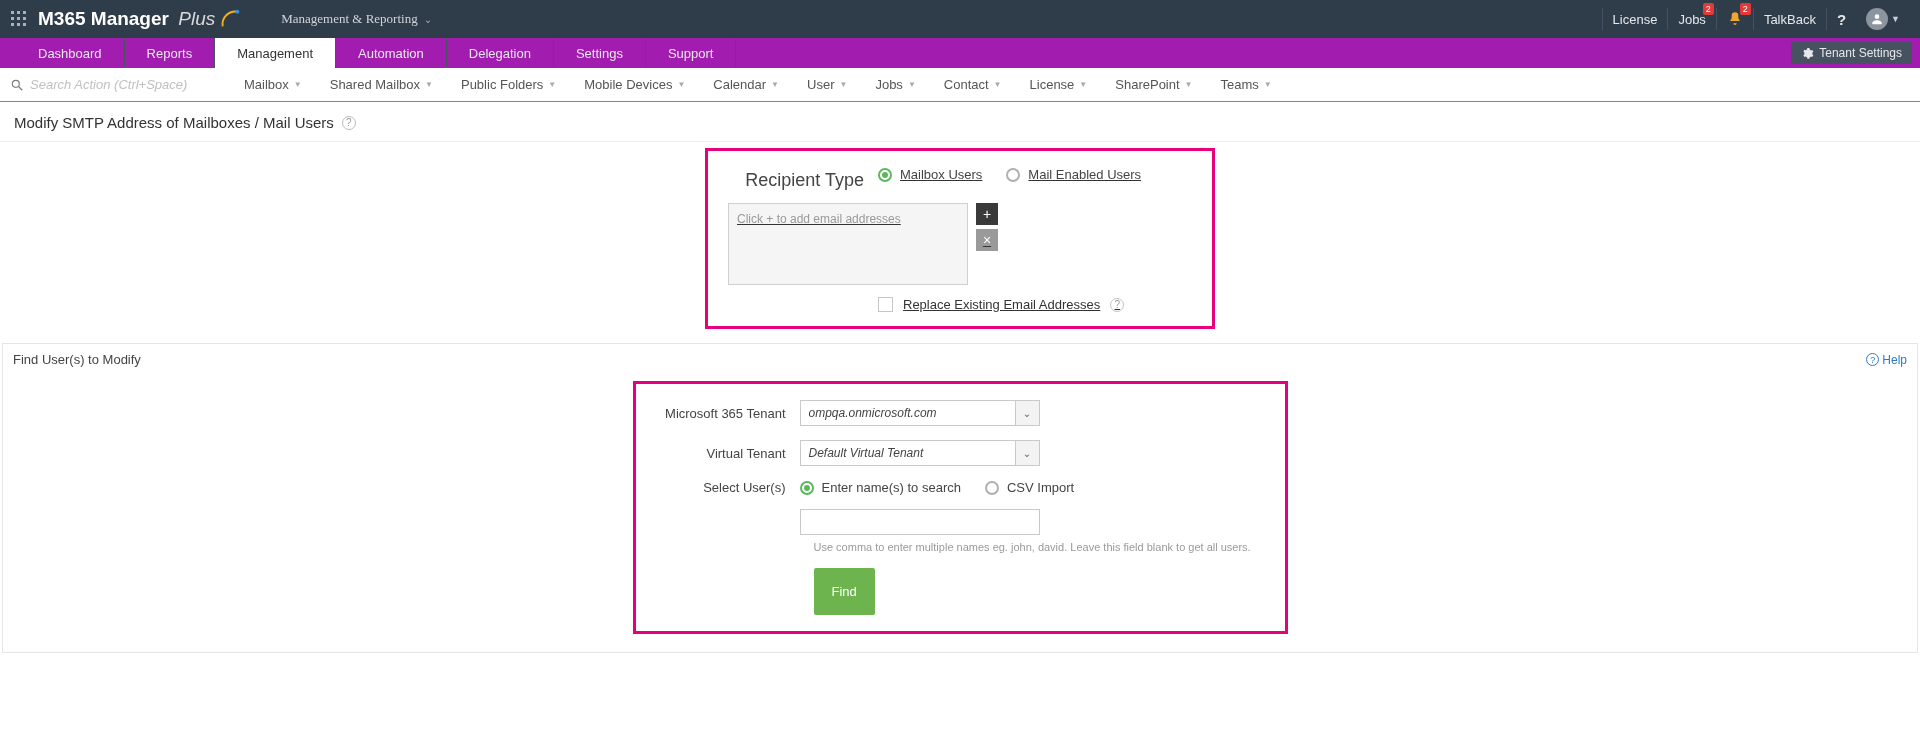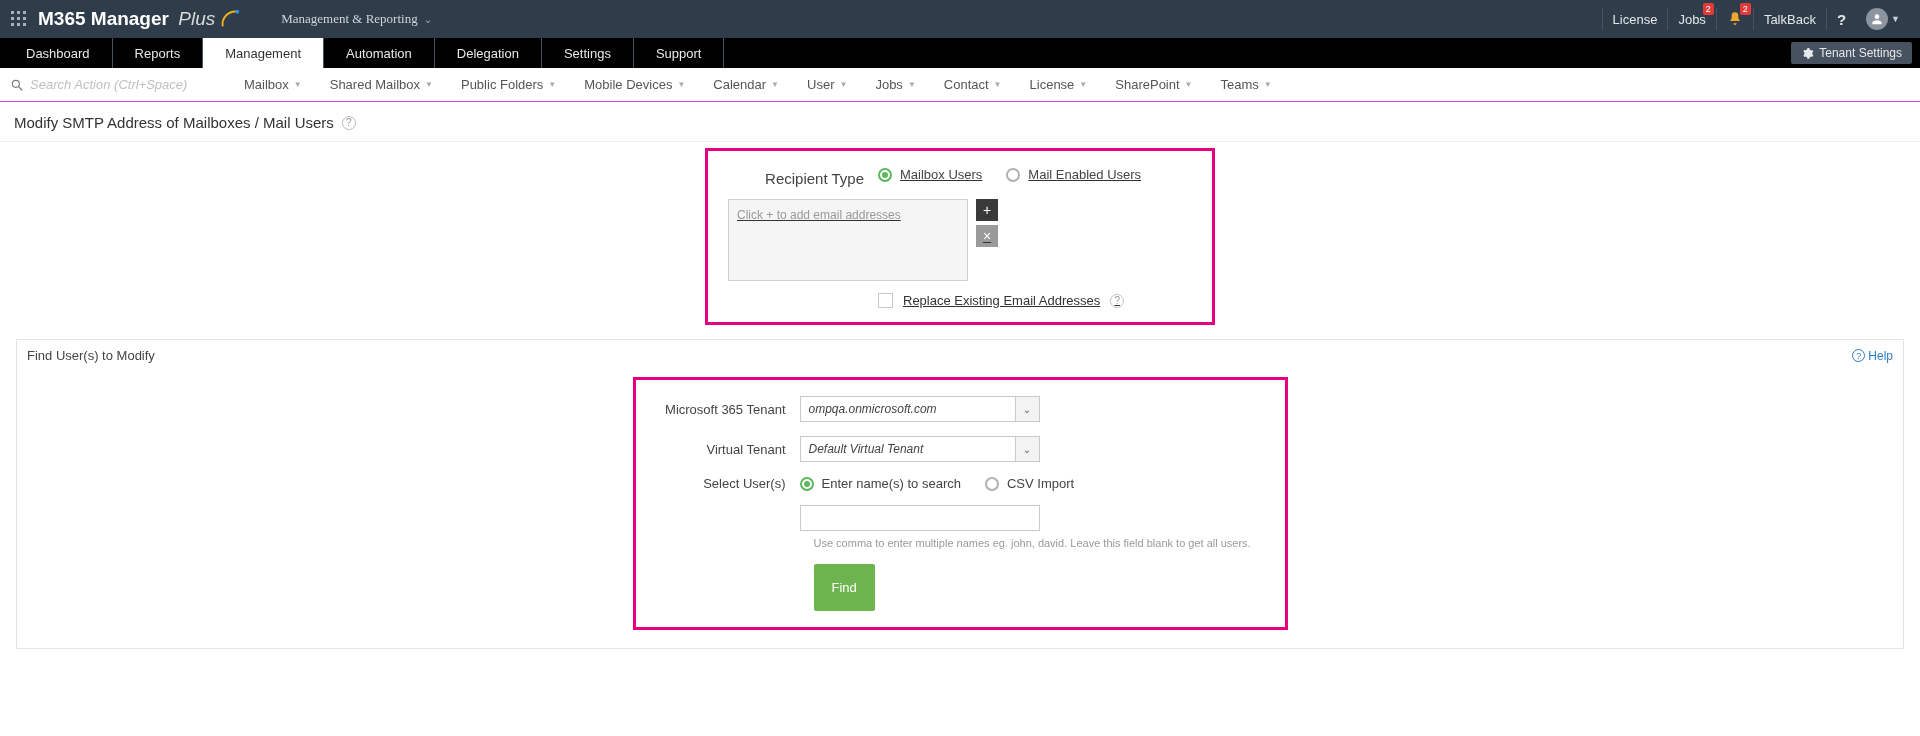--- a/index.html
+++ b/index.html
@@ -19,21 +19,21 @@
   .toplink { color:#e5e7ea; font-size:13px; padding:0 10px; border-left:1px solid #46525f; height:22px; display:flex; align-items:center; position:relative; cursor:pointer;}
   .toplink:first-of-type { border-left:none;}
   .badge { position:absolute; top:-5px; right:2px; background:#e23a3a; color:#fff; font-size:9px; padding:0 3px; border-radius:2px; line-height:12px;}
   .bell { width:16px; height:16px; }
   .help-q { font-size:15px; font-weight:bold; color:#e5e7ea;}
   .user-circ { width:22px; height:22px; border-radius:50%; background:#8b949f; display:flex; align-items:center; justify-content:center; margin-left:6px;}
   .user-circ svg{ width:14px; height:14px; fill:#fff;}
   .tiny-chev { font-size:9px; color:#c9ced5; margin-left:3px;}
 
   
-  .navrow { background:#000000; height:30px; display:flex; align-items:stretch; padding-left:4px; }
+  .navrow { background:#a21caf; height:30px; display:flex; align-items:stretch; padding-left:16px; }
   .navrow .tab { color:#e6e8eb; font-size:13px; padding:0 22px; display:flex; align-items:center; border-right:1px solid #46525f; cursor:pointer;}
   .navrow .tab.active { background:#fff; color:#333; }
   .navrow-spacer{flex:1;}
   .tenant-btn { background:#46525f; color:#e6e8eb; font-size:12px; padding:4px 10px; margin:4px 8px 4px 0; border-radius:2px; display:flex; align-items:center; cursor:pointer;}
   .tenant-btn .gear{ width:13px; height:13px; margin-right:5px; fill:#e6e8eb;}
 
   
   .subbar { background:#fff; height:34px; border-bottom:1px solid #d946ef; display:flex; align-items:center; padding:0 10px;}
   .search-icon { width:14px; height:14px; color:#7d7d7d; margin-right:6px;}
   .search-inp { border:none; outline:none; font-size:13px; color:#999; width:180px;}
@@ -44,35 +44,35 @@
   .subitem::after{ content:""; position:absolute; right:0; top:8px; bottom:8px; width:1px; background:#e8e8e8;}
   .subitem:last-child::after{display:none;}
 
   
   .page-title-row { padding:12px 14px 10px; border-bottom:1px solid #eee; font-size:15px; color:#333; display:flex; align-items:center;}
   .page-title-row .qmark{ margin-left:8px; width:14px; height:14px; border:1px solid #bbb; border-radius:50%; font-size:10px; color:#999; display:flex; align-items:center; justify-content:center; cursor:pointer;}
 
   
   .box1 { margin:6px auto 14px; width:510px; border:3px solid #e6007e; padding:16px 20px 14px;}
   .frow { display:flex; margin-bottom:12px;}
-  .flabel{ width:150px; text-align:right; padding-right:14px; color:#444; font-size:15px; padding-top:3px;}
+  .flabel{ width:150px; text-align:right; padding-right:14px; color:#444; font-size:18px; padding-top:3px;}
   .fval{ flex:1; display:flex; align-items:flex-start;text-decoration:underline;}
   .radio{ display:flex; align-items:center; margin-right:24px; cursor:pointer; font-size:13px; color:#444;}
   .radio .dot{ width:14px; height:14px; border:2px solid #b0b0b0; border-radius:50%; margin-right:8px; display:flex; align-items:center; justify-content:center;}
   .radio.sel .dot{ border-color:#5cb85c;}
   .radio.sel .dot::after{ content:""; width:6px; height:6px; border-radius:50%; background:#5cb85c;}
   .textarea{ width:240px; height:82px; border:1px solid #cfcfcf; background:#f5f5f5; padding:8px; color:#999; font-size:12px;}
   .sidebtns{ display:flex; flex-direction:column; margin-left:8px;}
   .sqbtn{ width:22px; height:22px; background:#3a3a3a; color:#fff; display:flex; align-items:center; justify-content:center; font-size:14px; margin-bottom:4px; cursor:pointer;}
   .sqbtn.gray{ background:#9a9a9a;}
   .cbx{ width:15px; height:15px; border:1px solid #c7c7c7; margin-right:10px; cursor:pointer;}
   .inline-q{ margin-left:10px; width:14px; height:14px; border:1px solid #c2c2c2; border-radius:50%; font-size:10px; color:#999; display:flex; align-items:center; justify-content:center; cursor:pointer;}
 
   
-  .panel{ margin:8px 16px; border:1px solid #e5e5e5;}
+  .panel{ margin:8px 2px; border:1px solid #e5e5e5;}
   .panel-head{ padding:8px 10px; font-size:13px; color:#444; display:flex; align-items:center;}
   .panel-head .spacer{flex:1;}
   .helplink{ color:#2a7cc7; font-size:12px; display:flex; align-items:center; cursor:pointer;}
   .helplink .qc{ width:13px; height:13px; border:1px solid #2a7cc7; border-radius:50%; font-size:9px; display:flex; align-items:center; justify-content:center; margin-right:3px;}
   .panel-body{ padding:6px 0 18px; display:flex; justify-content:center;}
   .box2{ border:3px solid #e6007e; width:655px; padding:16px 18px 16px 14px;}
   .frow2{ display:flex; align-items:center; margin-bottom:14px;}
   .flabel2{ width:150px; text-align:right; padding-right:14px; color:#444; font-size:13px;}
   .combo{ width:240px; height:26px; border:1px solid #c9c9c9; display:flex; align-items:center; background:#fff;}
   .combo .cval{ flex:1; padding:0 8px; font-size:12px; color:#444;font-style:italic;}

